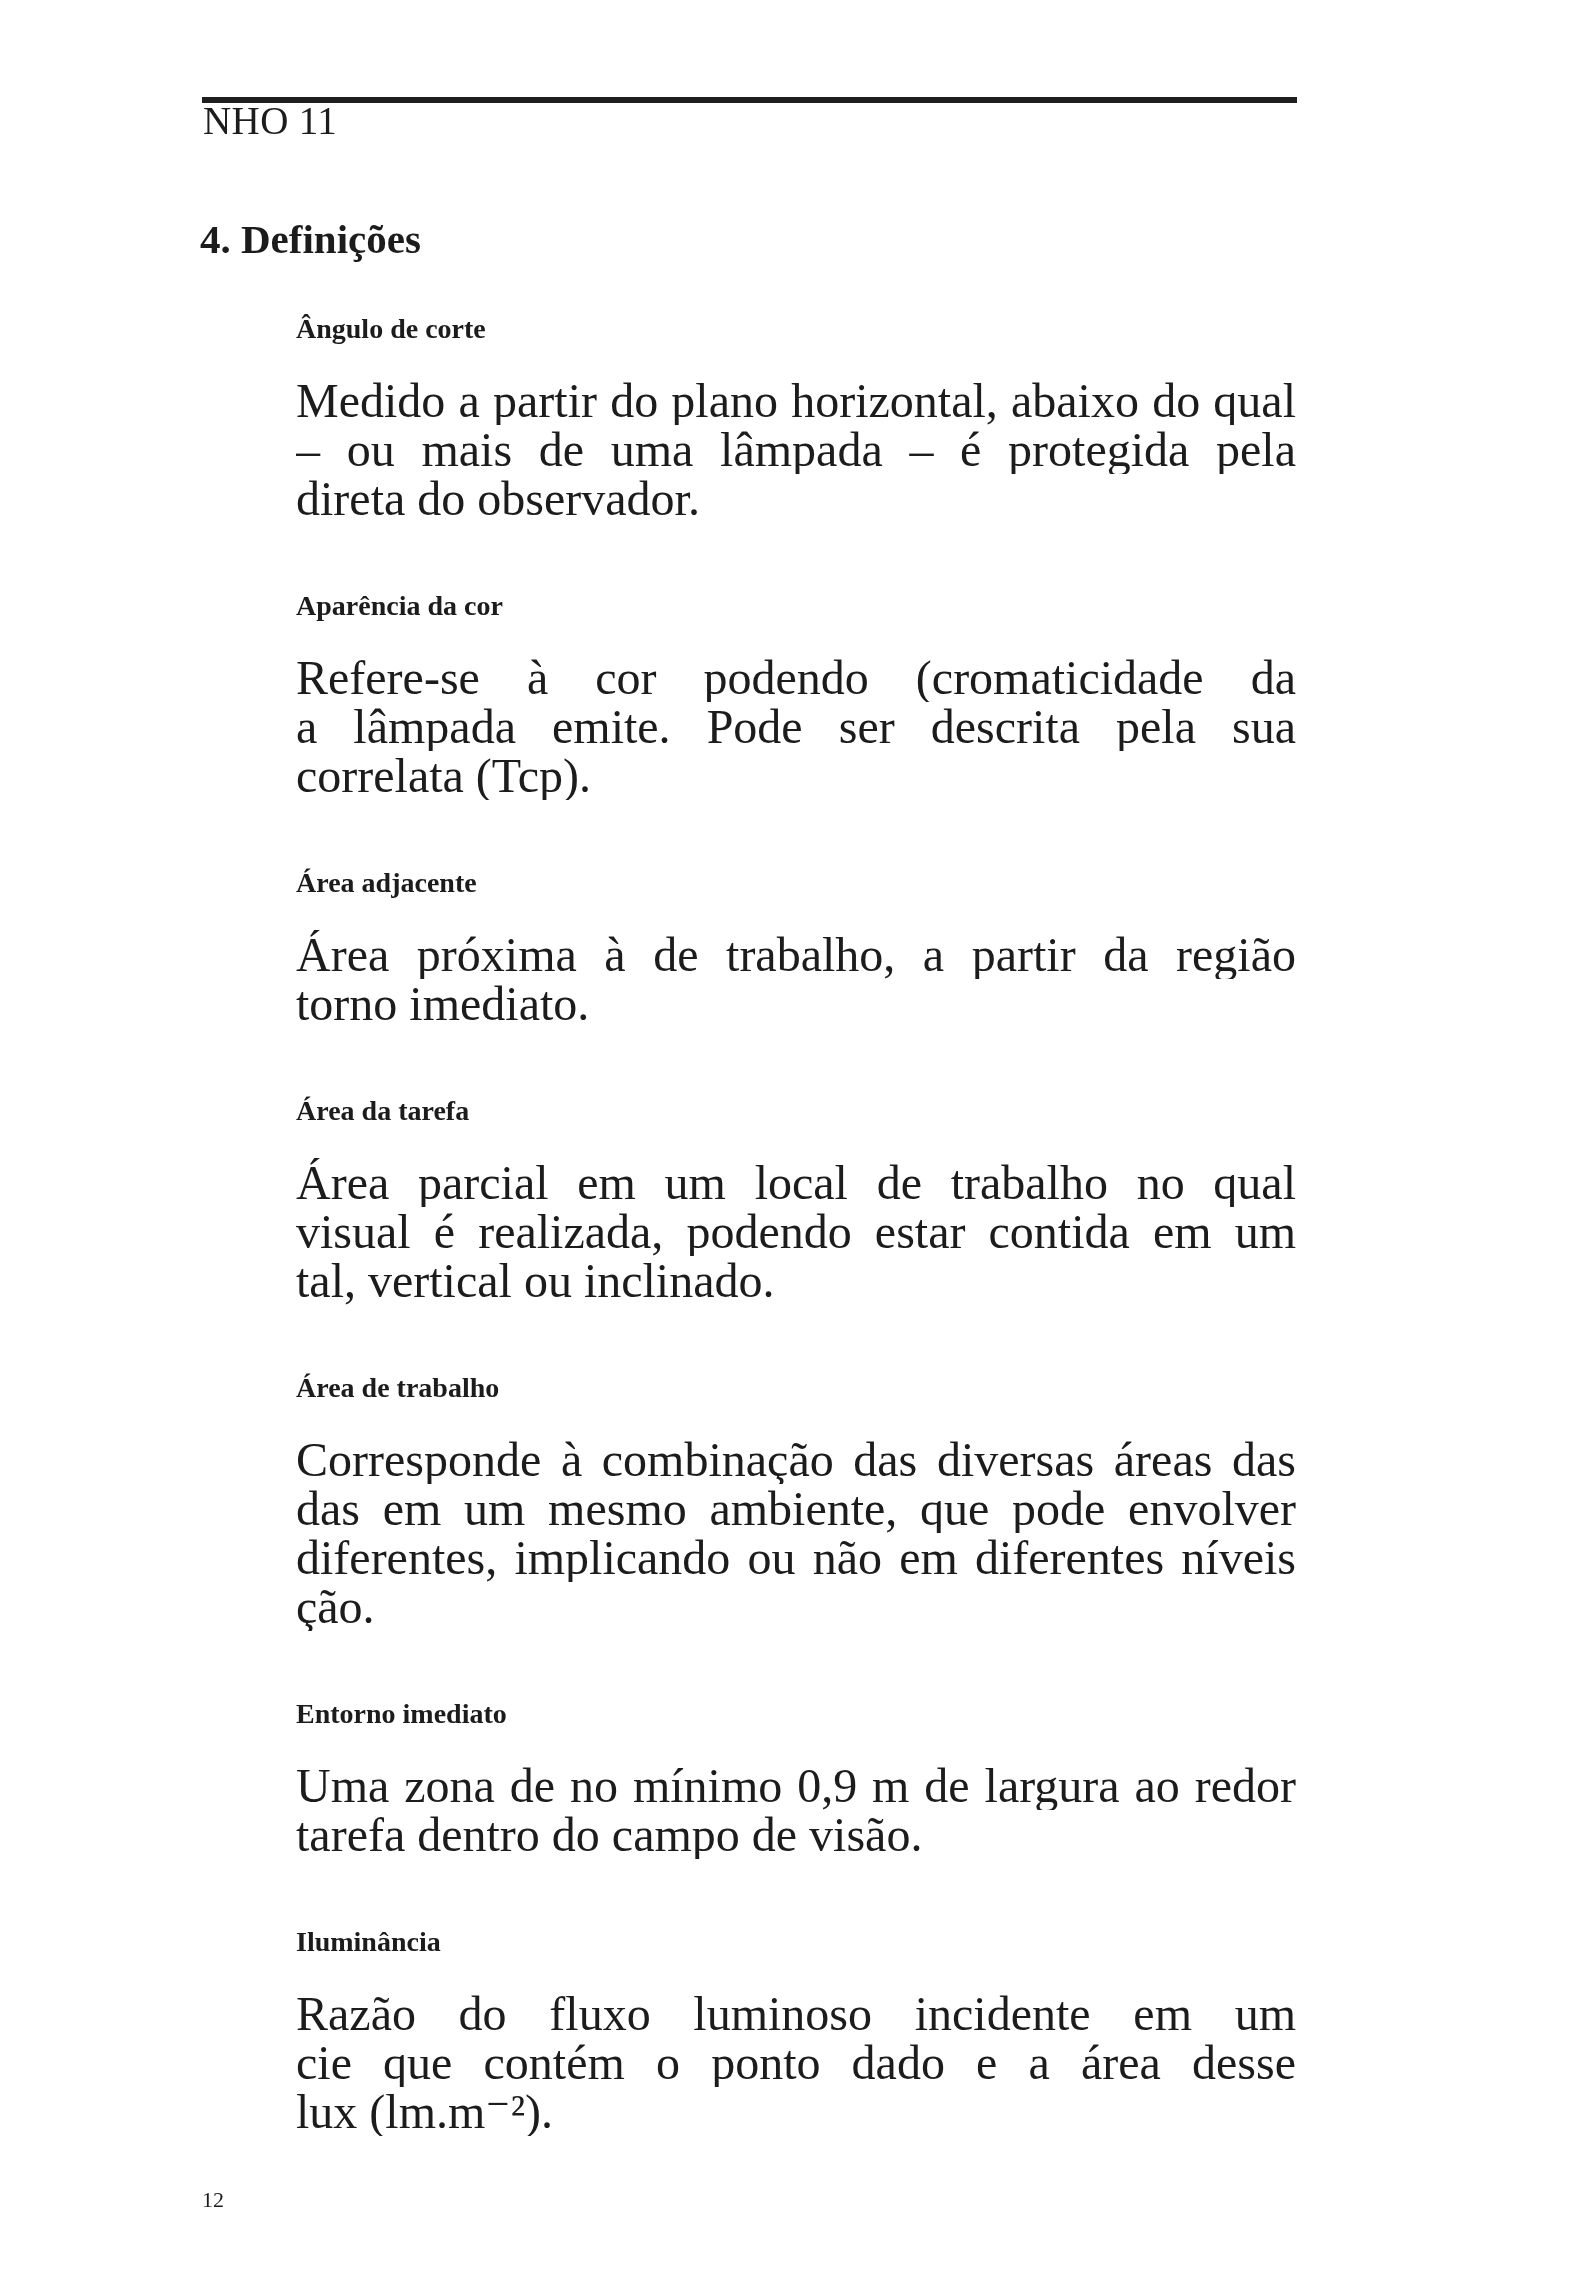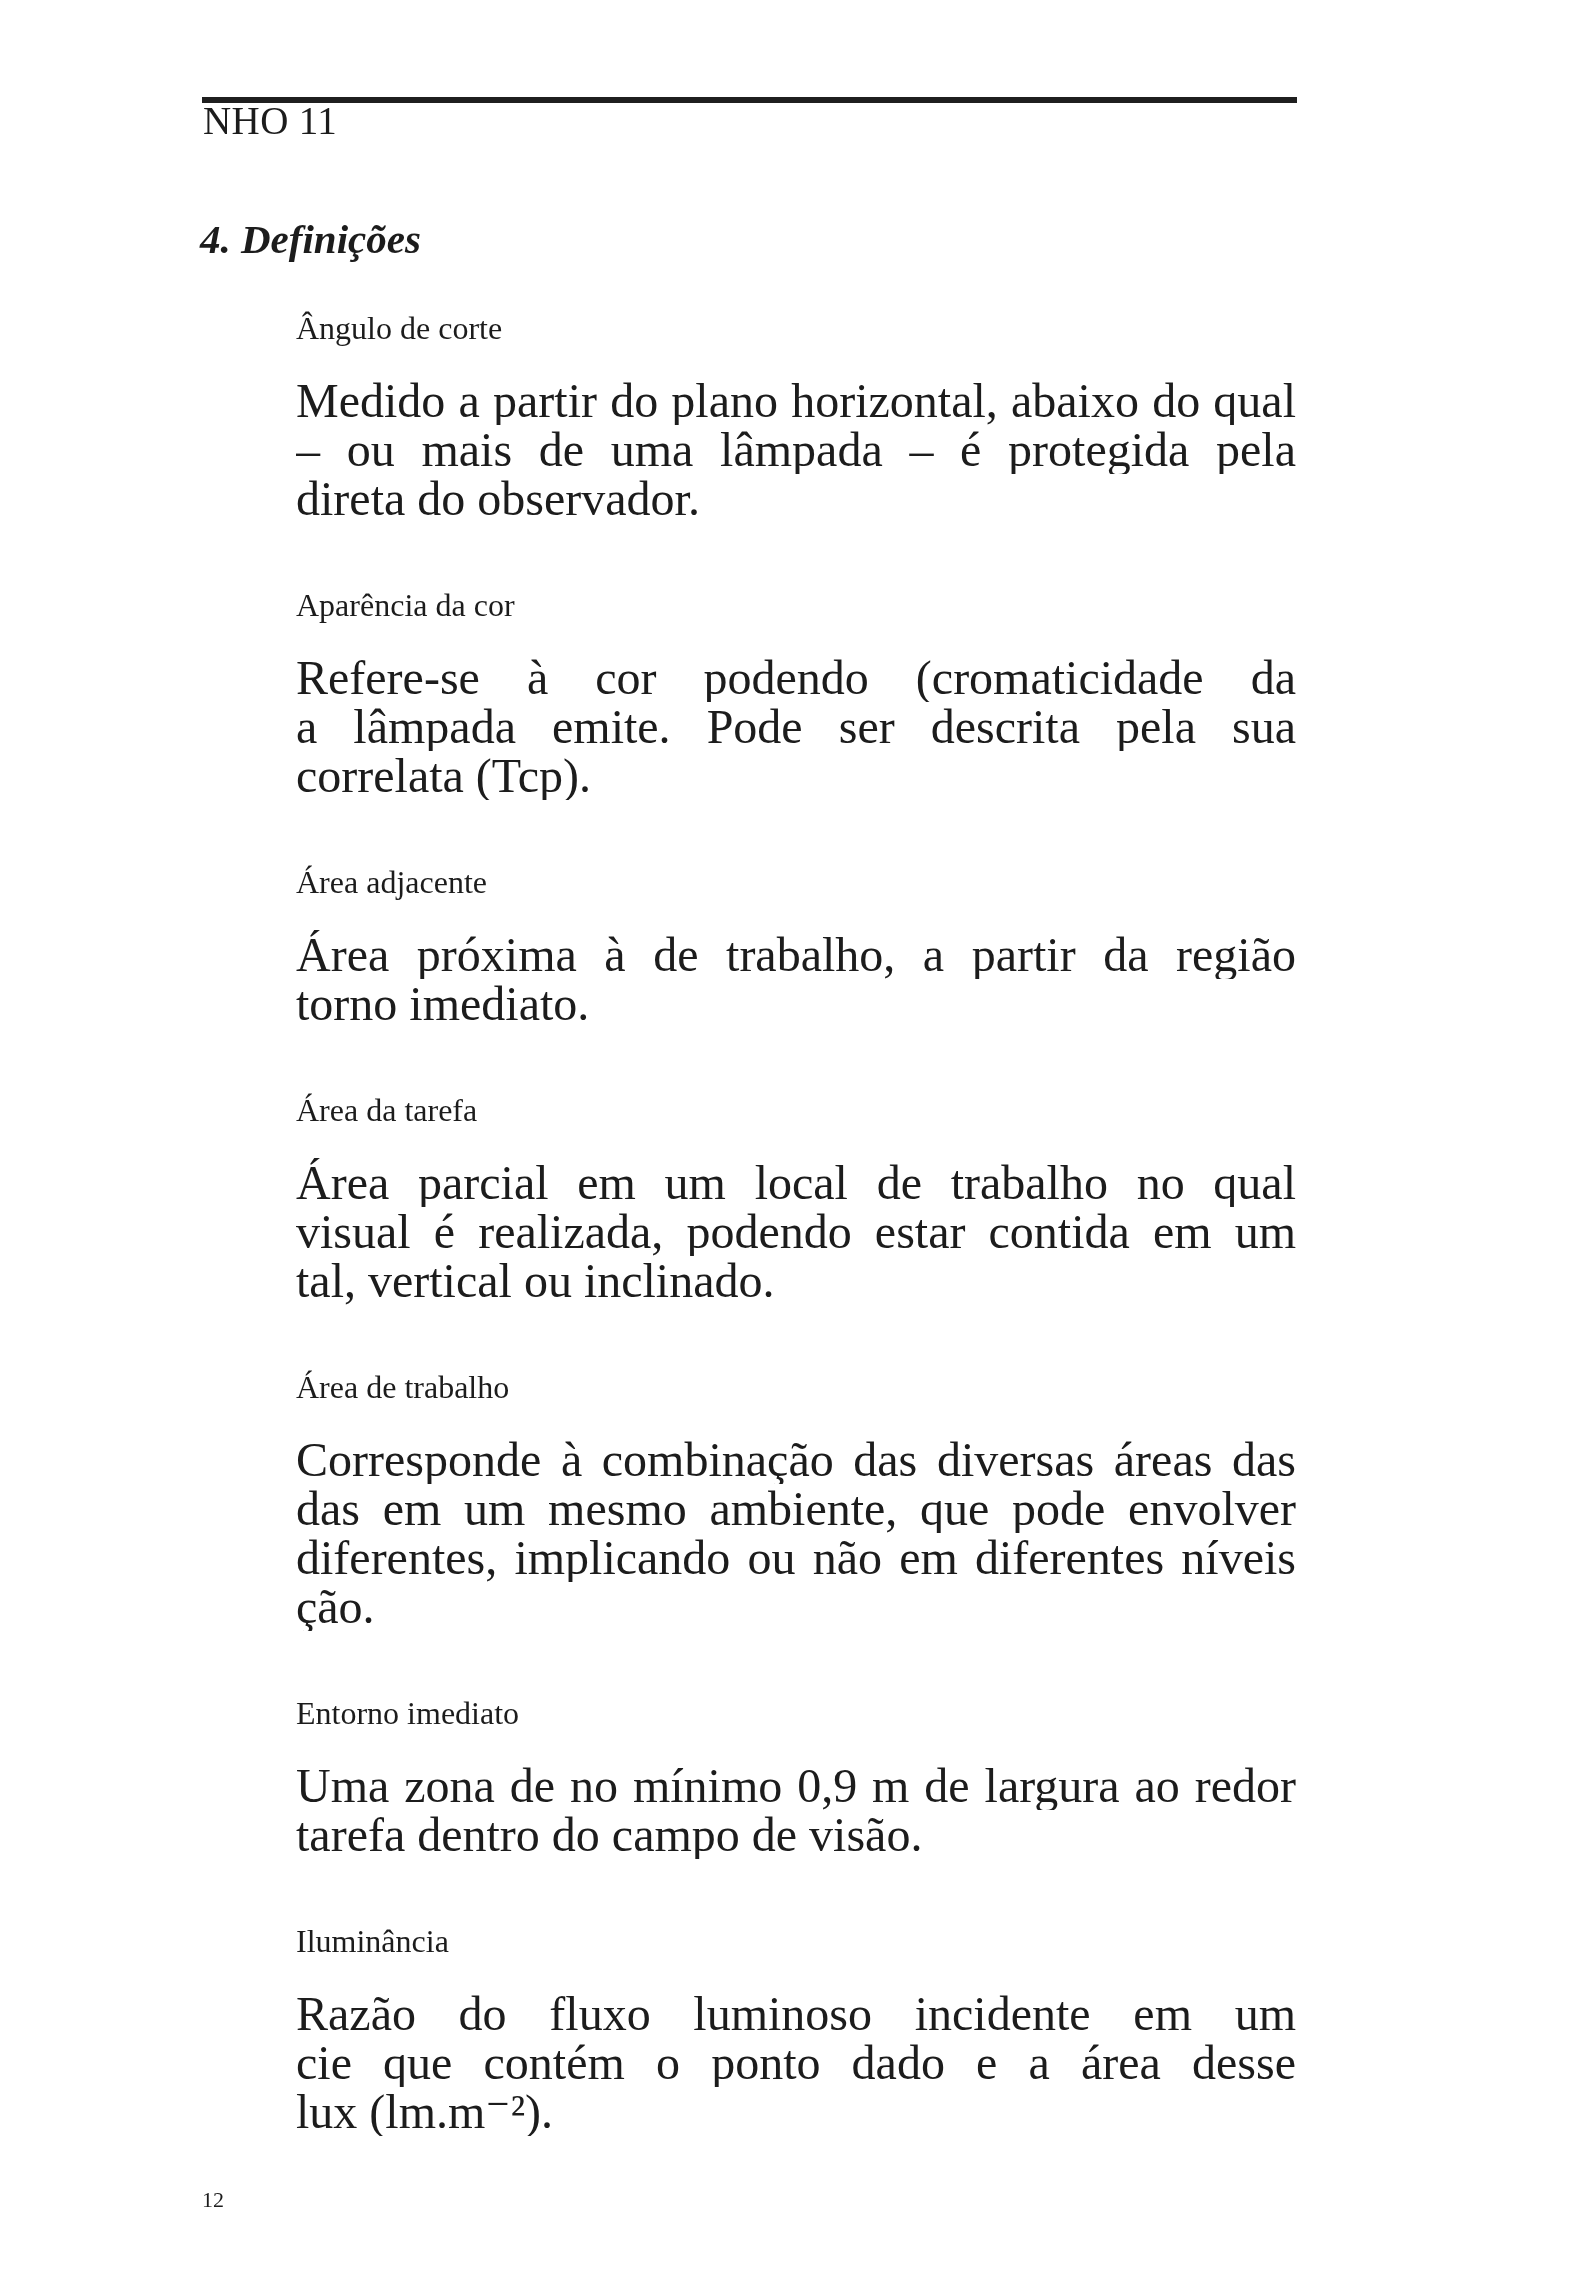--- a/index.html
+++ b/index.html
@@ -32,36 +32,35 @@
     line-height: 32px;
     letter-spacing: 0.4px;
   }
   .section-title {
     position: absolute;
     left: 200px;
     top: 190px;
     font-size: 41px;
     line-height: 45px;
     font-weight: bold;
-    font-style: italic;
   }
   .content {
     position: absolute;
     left: 296px;
     top: 309px;
     width: 1000px;
   }
   .def-section {
     margin: 0 0 63px 0;
   }
   .def-heading {
     margin: 0;
-    font-size: 32px;
+    font-size: 28px;
     line-height: 39px;
-    font-weight: normal;
+    font-weight: bold;
   }
   .def-para {
     margin: 28px 0 0 0;
     font-size: 48px;
   }
   .pline {
     height: 49px;
     line-height: 49px;
     overflow: hidden;
     text-align: justify;

